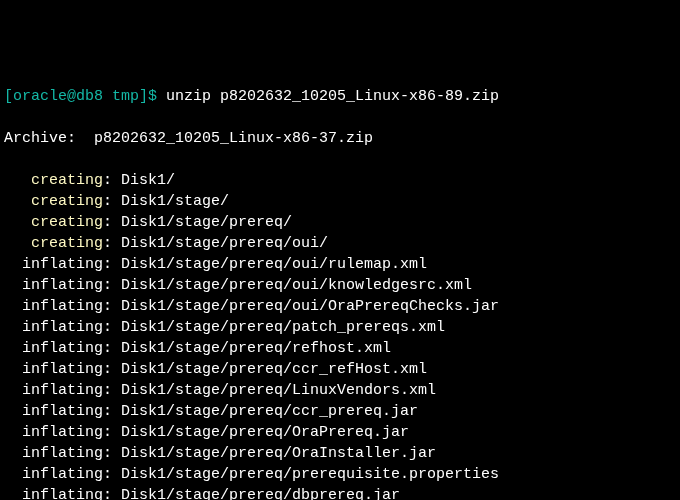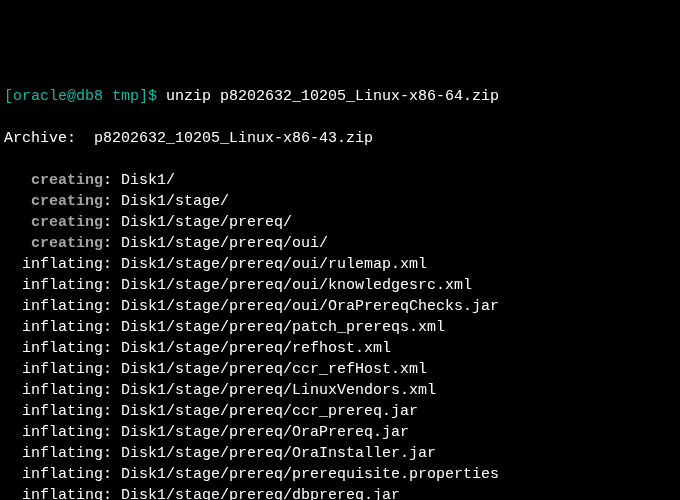--- a/index.html
+++ b/index.html
@@ -25,34 +25,33 @@
     .prompt-user {
       color: #14b8a6;
     }
     .command {
       color: #fff;
     }
     .archive-label {
       color: #fff;
     }
     .creating {
-      color: #a3a3a3;
-      font-weight: bold;
+      color: #fef9c3;
     }
     .inflating {
       color: #fff;
       margin-top: 28px;
     }
     .path {
       color: #fff;
     }
   </style>
 </head>
 <body>
 
 
 
-<div class="line"><span class="prompt-user">[oracle@db8 tmp]$ </span><span class="command">unzip p8202632_10205_Linux-x86-64.zip</span></div>
-<div class="line"><span class="archive-label">Archive:  </span><span class="path">p8202632_10205_Linux-x86-43.zip</span></div>
+<div class="line"><span class="prompt-user">[oracle@db8 tmp]$ </span><span class="command">unzip p8202632_10205_Linux-x86-89.zip</span></div>
+<div class="line"><span class="archive-label">Archive:  </span><span class="path">p8202632_10205_Linux-x86-37.zip</span></div>
 <div id="output"><div class="line"><span class="creating">   creating</span><span class="path">: </span><span class="path">Disk1/</span></div><div class="line"><span class="creating">   creating</span><span class="path">: </span><span class="path">Disk1/stage/</span></div><div class="line"><span class="creating">   creating</span><span class="path">: </span><span class="path">Disk1/stage/prereq/</span></div><div class="line"><span class="creating">   creating</span><span class="path">: </span><span class="path">Disk1/stage/prereq/oui/</span></div><div class="line"><span class="inflating">  inflating</span><span class="path">: </span><span class="path">Disk1/stage/prereq/oui/rulemap.xml</span></div><div class="line"><span class="inflating">  inflating</span><span class="path">: </span><span class="path">Disk1/stage/prereq/oui/knowledgesrc.xml</span></div><div class="line"><span class="inflating">  inflating</span><span class="path">: </span><span class="path">Disk1/stage/prereq/oui/OraPrereqChecks.jar</span></div><div class="line"><span class="inflating">  inflating</span><span class="path">: </span><span class="path">Disk1/stage/prereq/patch_prereqs.xml</span></div><div class="line"><span class="inflating">  inflating</span><span class="path">: </span><span class="path">Disk1/stage/prereq/refhost.xml</span></div><div class="line"><span class="inflating">  inflating</span><span class="path">: </span><span class="path">Disk1/stage/prereq/ccr_refHost.xml</span></div><div class="line"><span class="inflating">  inflating</span><span class="path">: </span><span class="path">Disk1/stage/prereq/LinuxVendors.xml</span></div><div class="line"><span class="inflating">  inflating</span><span class="path">: </span><span class="path">Disk1/stage/prereq/ccr_prereq.jar</span></div><div class="line"><span class="inflating">  inflating</span><span class="path">: </span><span class="path">Disk1/stage/prereq/OraPrereq.jar</span></div><div class="line"><span class="inflating">  inflating</span><span class="path">: </span><span class="path">Disk1/stage/prereq/OraInstaller.jar</span></div><div class="line"><span class="inflating">  inflating</span><span class="path">: </span><span class="path">Disk1/stage/prereq/prerequisite.properties</span></div><div class="line"><span class="inflating">  inflating</span><span class="path">: </span><span class="path">Disk1/stage/prereq/dbprereq.jar</span></div></div>
 
 
 
 
 </body></html>

